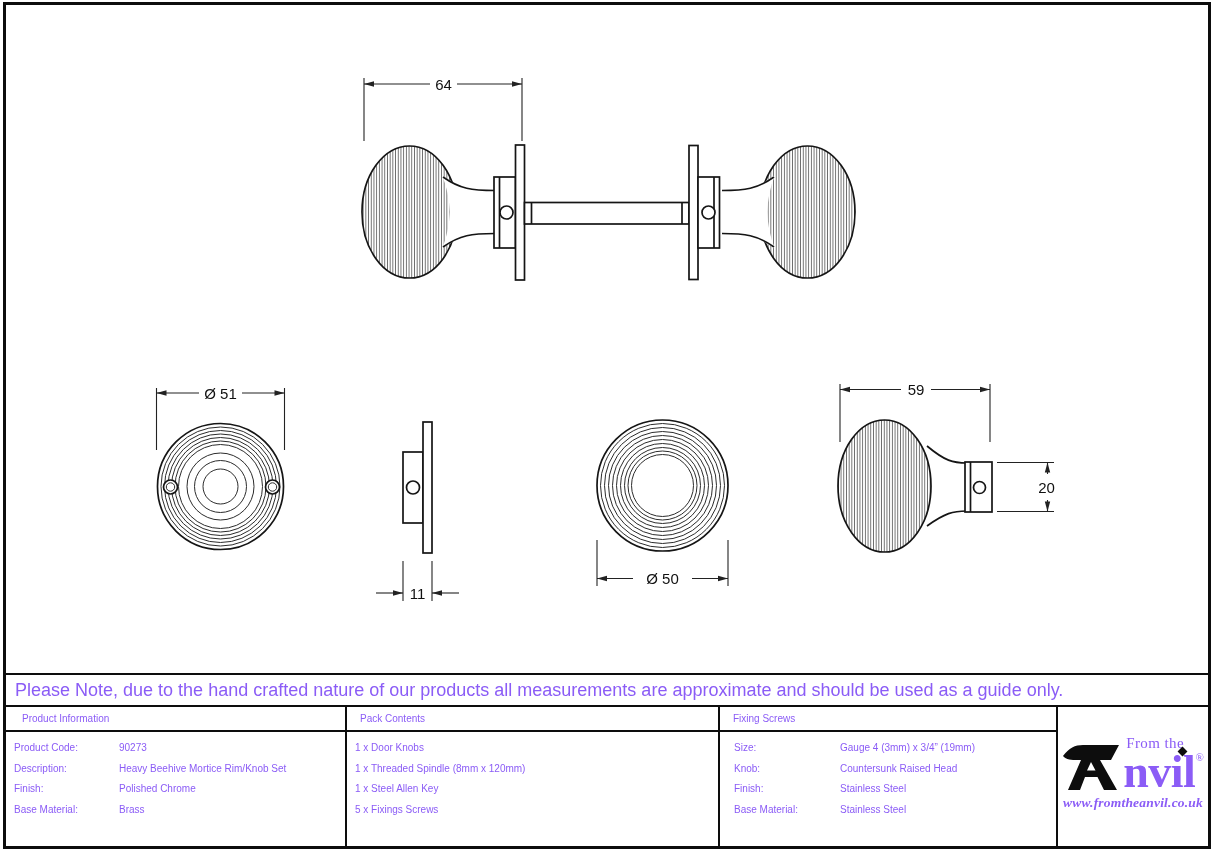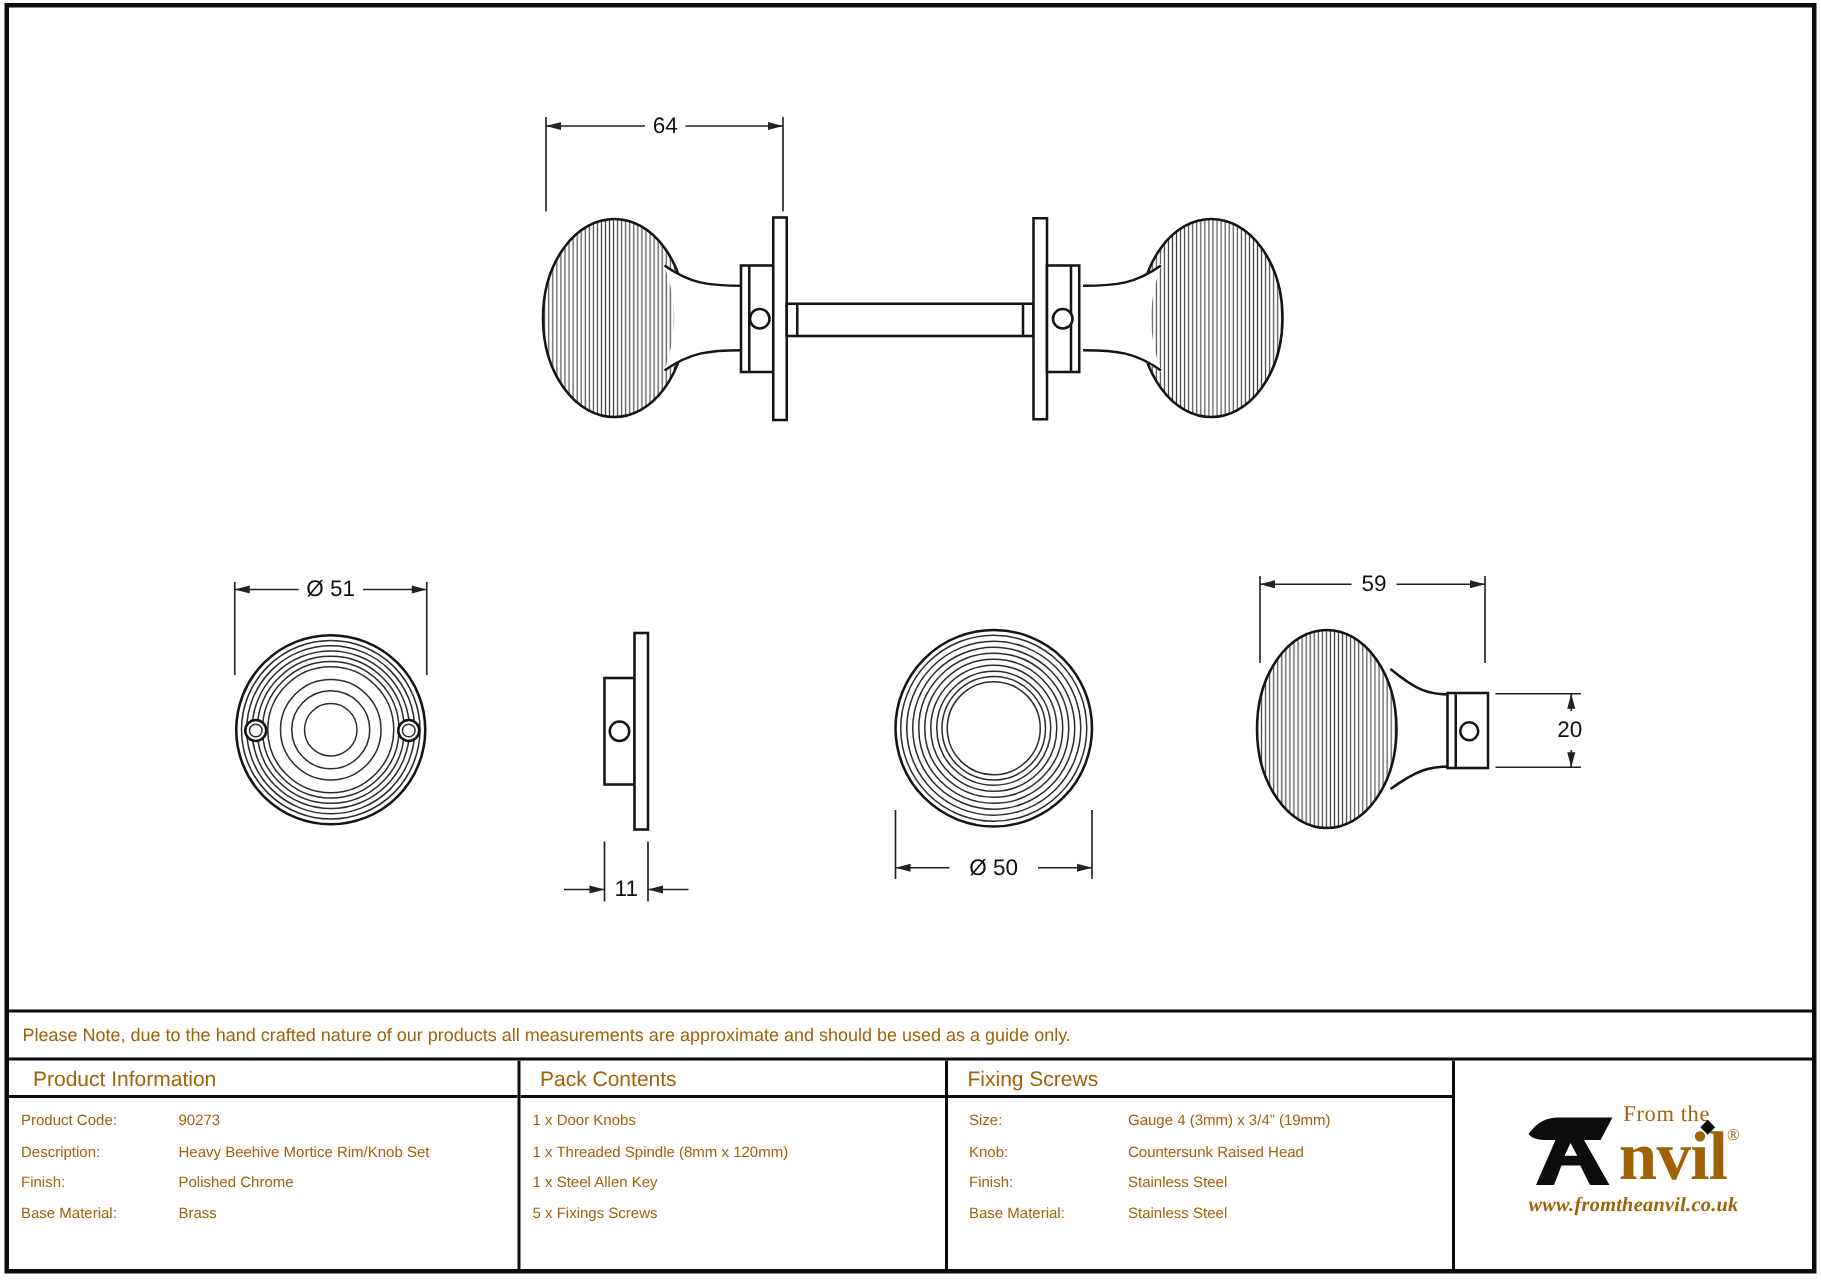--- a/index.html
+++ b/index.html
@@ -1,33 +1,33 @@
 <!DOCTYPE html>
 <html><head>
 <meta charset="utf-8">
 <style>
   html,body { margin:0; padding:0; background:#fff; }
   .page { position:relative; width:1214px; height:853px; background:#fff;
-          font-family:"Liberation Sans",sans-serif; color:#a16207; overflow:hidden; }
+          font-family:"Liberation Sans",sans-serif; color:#8b5cf6; overflow:hidden; }
   .frame { position:absolute; left:3px; top:2px; width:1208px; height:847px;
            border:3px solid #0d0d0d; box-sizing:border-box;
            display:flex; flex-direction:column; background:#fff; }
   svg.drawing { display:block; width:1202px; height:668px; flex:0 0 auto; }
 
   .note-row { flex:0 0 32px; border-top:2px solid #0d0d0d; box-sizing:border-box;
-              display:flex; align-items:center; padding-left:9px; font-size:12px; }
+              display:flex; align-items:center; padding-left:9px; font-size:18px; }
 
   .info-table { flex:1 1 auto; border-top:2px solid #0d0d0d; box-sizing:border-box; display:flex; }
   .col { box-sizing:border-box; }
   .col-1 { width:341px; border-right:2px solid #0d0d0d; }
-  .col-2 { width:285px; border-right:2px solid #0d0d0d; }
+  .col-2 { width:373px; border-right:2px solid #0d0d0d; }
   .col-3 { width:338px; border-right:2px solid #0d0d0d; }
   .col-4 { flex:1; display:flex; align-items:center; justify-content:center; }
   .col-header { height:25px; border-bottom:2px solid #0d0d0d; box-sizing:border-box;
-                display:flex; align-items:center; padding-left:13px; font-size:14px; }
+                display:flex; align-items:center; padding-left:13px; font-size:10px; }
   .col-1 .col-header { padding-left:16px; }
   .col-body { padding:6px 0 0 8px; font-size:10px; }
   .col-3 .col-body { padding-left:14px; }
   .kv { display:flex; line-height:20.6px; }
   .kv .k { flex:0 0 105px; }
   .col-3 .kv .k { flex:0 0 106px; }
   .item { line-height:20.6px; }
 
   
   .logo { text-align:center; position:relative; top:-4px; }

